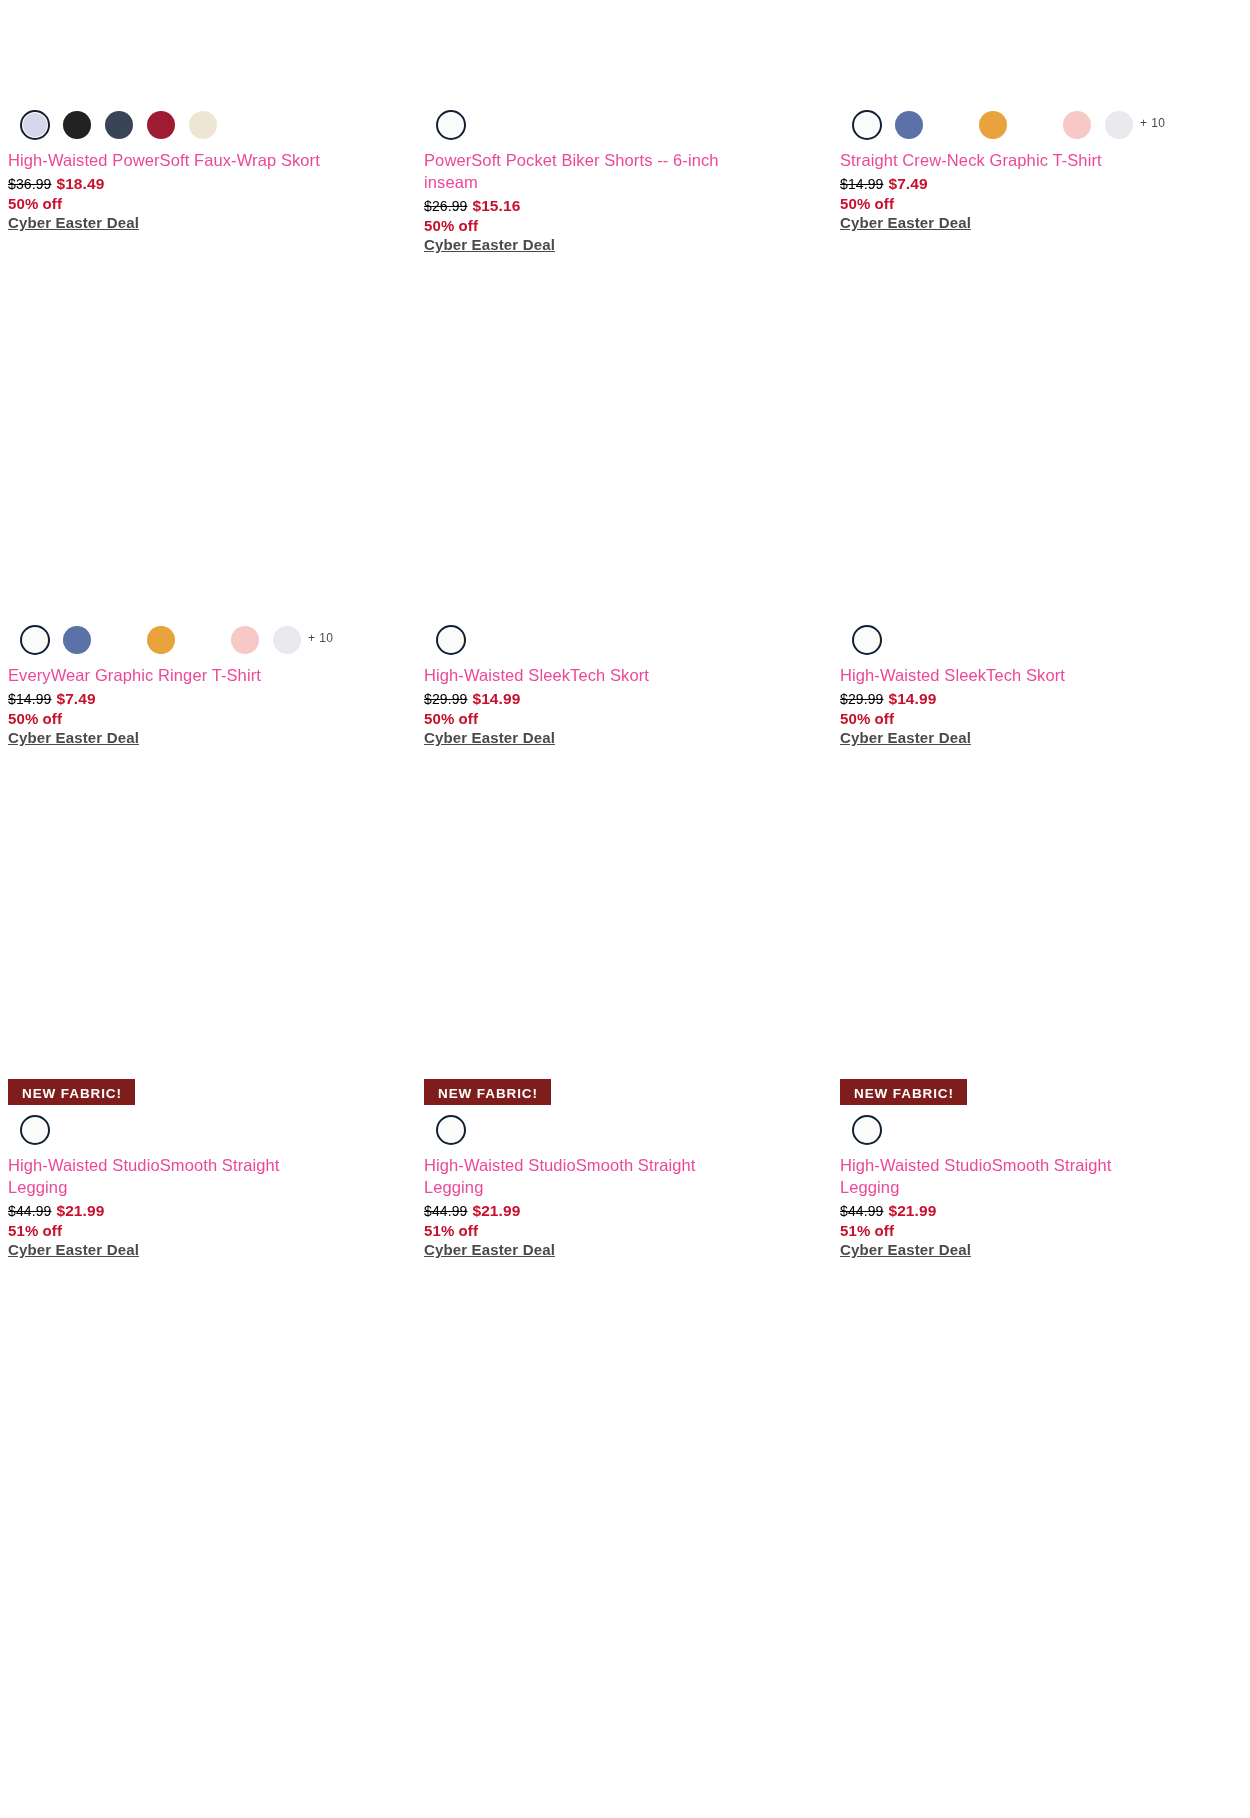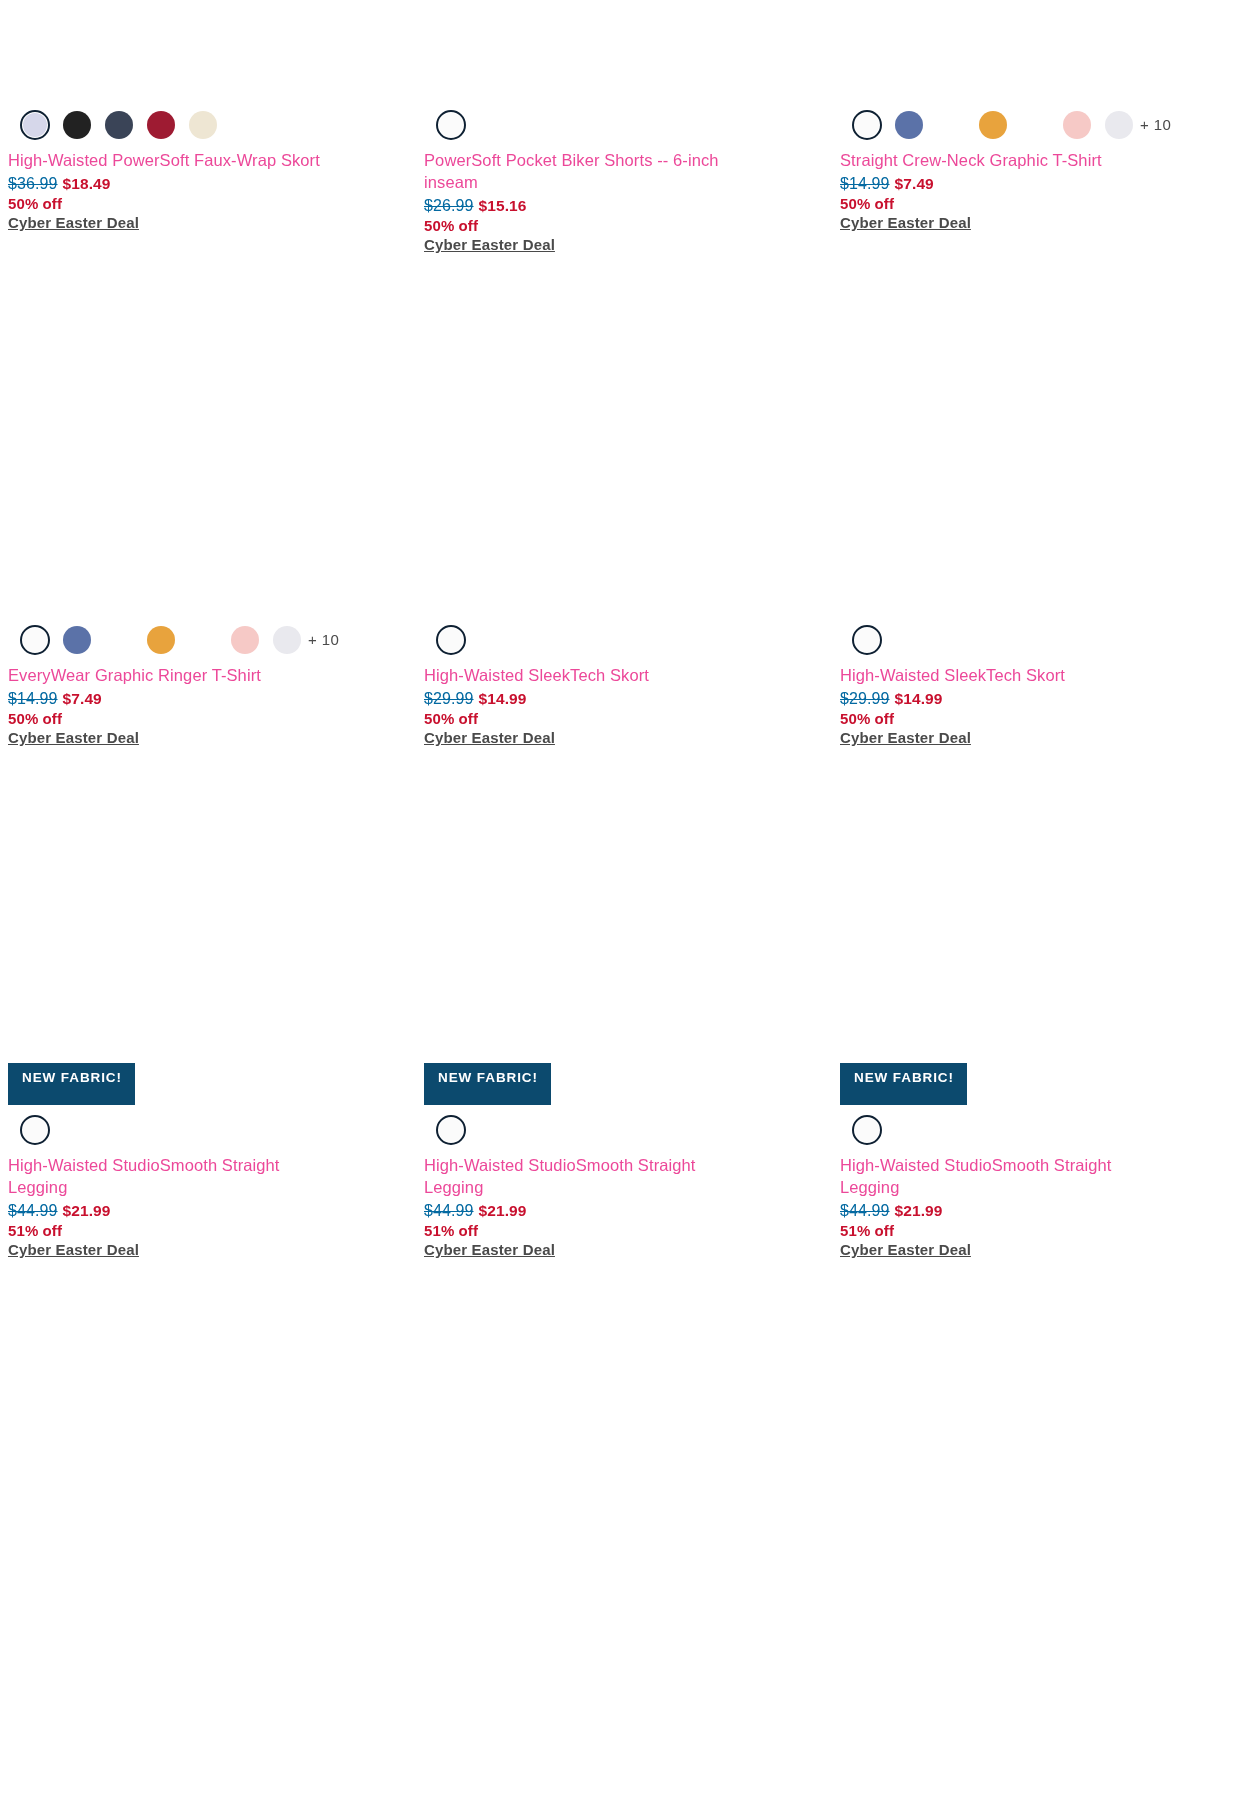--- a/index.html
+++ b/index.html
@@ -50,26 +50,26 @@
   .badge-wrap {
     height: 46px;
     display: flex;
     align-items: flex-end;
     padding-bottom: 4px;
   }
   .badge-wrap.empty { height: 0; }
 
   .badge {
     display: inline-block;
-    background: #0c4a6e;
+    background: #7f1d1d;
     color: #ffffff;
     font-size: 13.5px;
     font-weight: 700;
     letter-spacing: 0.9px;
-    padding: 8px 13px 20px 14px;
+    padding: 8px 13px 4px 14px;
     line-height: 1;
     white-space: nowrap;
   }
 
   .swatches {
     height: 44px;
     position: relative;
     width: 100%;
   }
 
@@ -98,21 +98,21 @@
     right: 1px;
     bottom: 1px;
     border-radius: 50%;
   }
 
   .swatch .inner { display: none; }
 
   .more-count {
     position: absolute;
     top: 12px;
-    font-size: 15px;
+    font-size: 12px;
     color: #4a4a4a;
     letter-spacing: 0.4px;
     white-space: nowrap;
   }
 
   .info {
     padding-top: 2px;
   }
 
   .title {
@@ -124,22 +124,22 @@
     margin-bottom: 3px;
     max-width: 330px;
   }
 
   .price-line {
     margin-bottom: 2px;
     white-space: nowrap;
   }
 
   .price-old {
-    font-size: 16px;
-    color: #0369a1;
+    font-size: 14px;
+    color: #000000;
     text-decoration: line-through;
     font-weight: 400;
     letter-spacing: 0.1px;
   }
 
   .price-new {
     font-size: 15.5px;
     color: #c8102e;
     font-weight: 700;
     margin-left: 5px;

